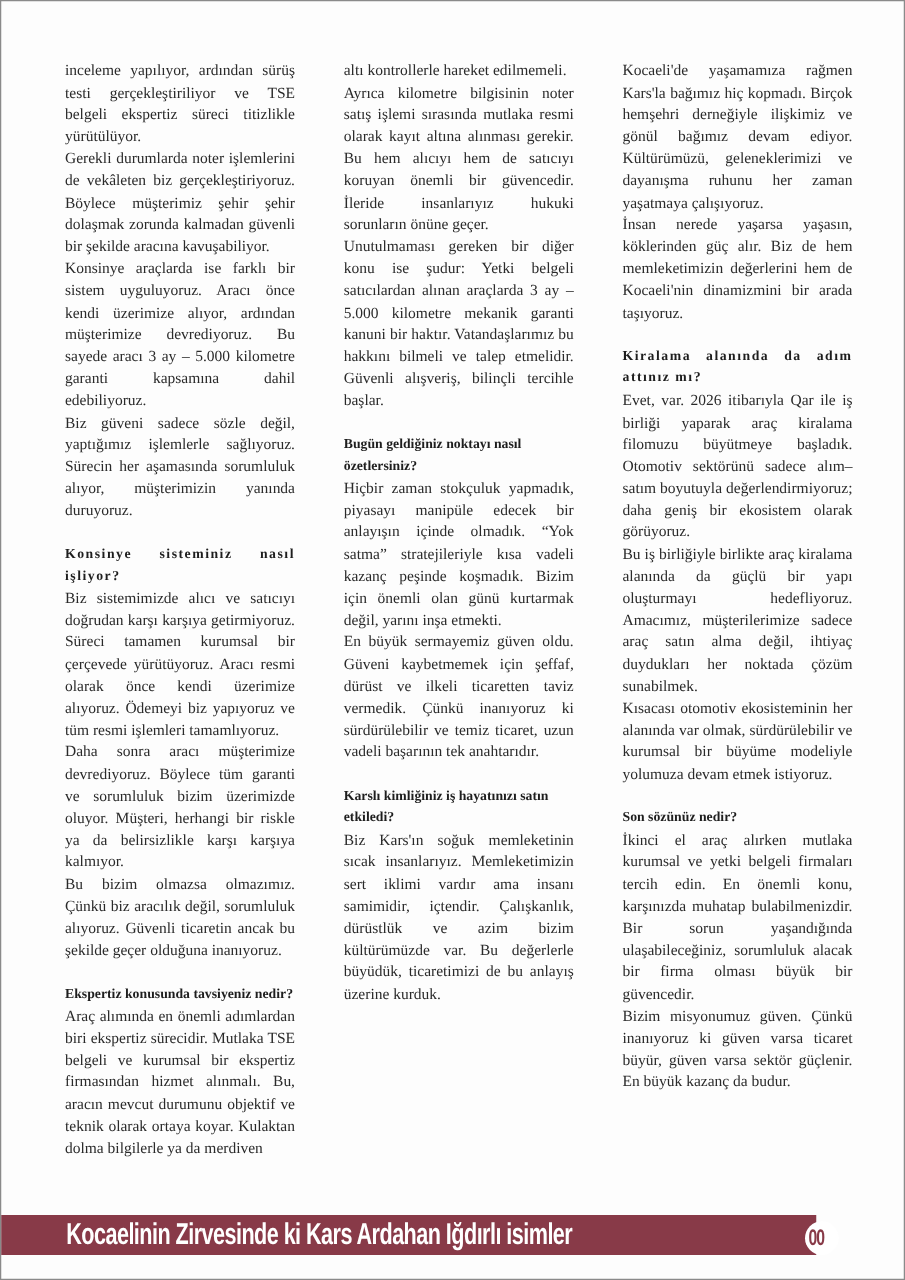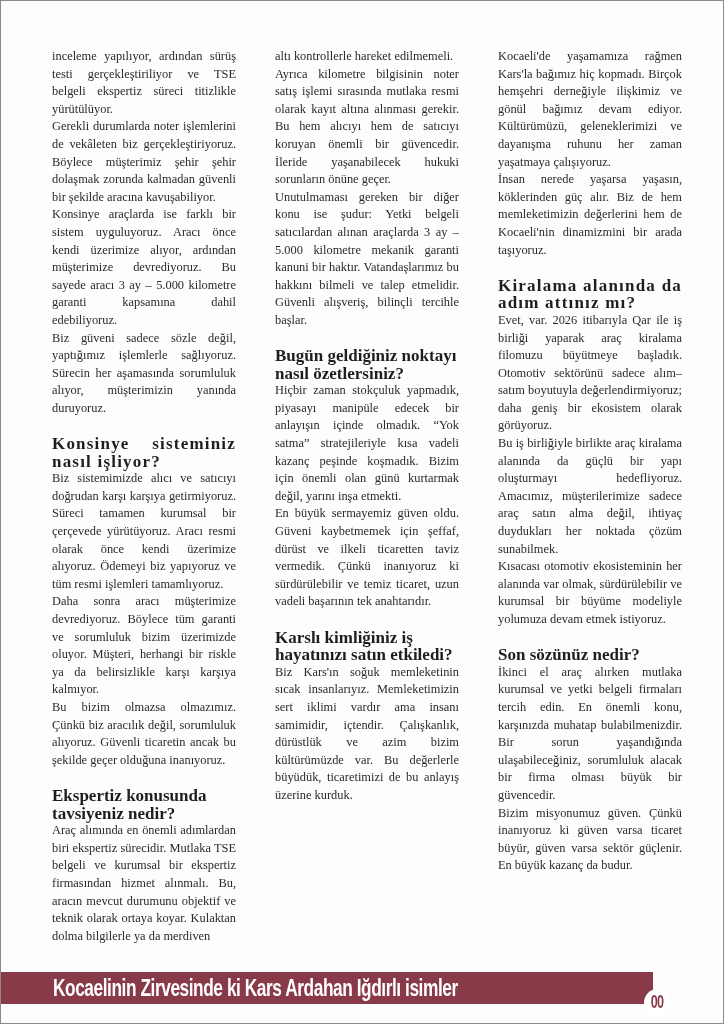--- a/index.html
+++ b/index.html
@@ -18,41 +18,41 @@
       display: flex; justify-content: space-between;
     }
     .col {
       width: 184px;
       font-size: 12.4px; line-height: 17.6px;
     }
     .col p {
       margin: 0; text-align: justify; hyphens: manual;
     }
     .col h3 {
-      margin: 0; margin-top: 17.6px; font-size: 17px; line-height: 17.6px;
+      margin: 0; margin-top: 17.6px; font-size: 11px; line-height: 17.6px;
       font-weight: bold; text-align: left; color: #1e1e1e;
     }
     .col h3.wide { letter-spacing: 1.2px; text-align: justify; }
     .footer-band {
       position: absolute; left: 1px; top: 972px; width: 652px; height: 32px;
       background: #883a48;
       display: flex; align-items: center;
     }
     .footer-title {
       position: absolute; left: 52px; top: 1px;
       font-family: "Liberation Sans", "DejaVu Sans", sans-serif;
       font-weight: bold; font-size: 24px; line-height: 30px;
       color: #ffffff; letter-spacing: -0.6px;
       transform: scaleX(0.72); transform-origin: left center;
       white-space: nowrap;
     }
     .page-number {
-      position: absolute; left: 643px; top: 17px;
+      position: absolute; left: 643px; top: 5px;
       width: 27px; height: 27px; border-radius: 50%;
-      background: #ffffff; display: flex; align-items: center; justify-content: center;
+      background: #ffffff; display: flex; align-items: center; justify-content: flex-start;
     }
     .page-number span {
       font-family: "Liberation Sans", "DejaVu Sans", sans-serif;
       font-weight: bold; font-size: 18px; color: #883a48; letter-spacing: -1px;
       transform: scaleX(0.7);
     }
   </style>
 </head>
 <body>
 
@@ -68,21 +68,21 @@
     <h3 class="wide">Konsinye sisteminiz nasıl işliyor?</h3>
     <p>Biz sistemimizde alıcı ve satıcıyı doğrudan karşı karşıya getirmiyoruz. Süreci tamamen kurumsal bir çerçevede yürütüyoruz. Aracı resmi olarak önce kendi üzerimize alıyoruz. Ödemeyi biz yapıyoruz ve tüm resmi işlemleri tamamlıyoruz.</p>
     <p>Daha sonra aracı müşterimize devrediyoruz. Böylece tüm garanti ve sorumluluk bizim üzerimizde oluyor. Müşteri, herhangi bir riskle ya da belirsizlikle karşı karşıya kalmıyor.</p>
     <p>Bu bizim olmazsa olmazımız. Çünkü biz aracılık değil, sorumluluk alıyoruz. Güvenli ticaretin ancak bu şekilde geçer olduğuna inanıyoruz.</p>
     <h3>Ekspertiz konusunda tavsiyeniz nedir?</h3>
     <p>Araç alımında en önemli adımlardan biri ekspertiz sürecidir. Mutlaka TSE belgeli ve kurumsal bir ekspertiz firmasından hizmet alınmalı. Bu, aracın mevcut durumunu objektif ve teknik olarak ortaya koyar. Kulaktan dolma bilgilerle ya da merdiven</p>
   </div>
 
   <div class="col">
     <p>altı kontrollerle hareket edilmemeli.</p>
-    <p>Ayrıca kilometre bilgisinin noter satış işlemi sırasında mutlaka resmi olarak kayıt altına alınması gerekir. Bu hem alıcıyı hem de satıcıyı koruyan önemli bir güvencedir. İleride yaşanabilecek hukuki sorunların önüne geçer.</p>
+    <p>Ayrıca kilometre bilgisinin noter satış işlemi sırasında mutlaka resmi olarak kayıt altına alınması gerekir. Bu hem alıcıyı hem de satıcıyı koruyan önemli bir güvencedir. İleride insanlarıyız hukuki sorunların önüne geçer.</p>
     <p>Unutulmaması gereken bir diğer konu ise şudur: Yetki belgeli satıcılardan alınan araçlarda 3 ay – 5.000 kilometre mekanik garanti kanuni bir haktır. Vatandaşlarımız bu hakkını bilmeli ve talep etmelidir. Güvenli alışveriş, bilinçli tercihle başlar.</p>
     <h3>Bugün geldiğiniz noktayı nasıl özetlersiniz?</h3>
     <p>Hiçbir zaman stokçuluk yapmadık, piyasayı manipüle edecek bir anlayışın içinde olmadık. “Yok satma” stratejileriyle kısa vadeli kazanç peşinde koşmadık. Bizim için önemli olan günü kurtarmak değil, yarını inşa etmekti.</p>
     <p>En büyük sermayemiz güven oldu. Güveni kaybetmemek için şeffaf, dürüst ve ilkeli ticaretten taviz vermedik. Çünkü inanıyoruz ki sürdürülebilir ve temiz ticaret, uzun vadeli başarının tek anahtarıdır.</p>
     <h3>Karslı kimliğiniz iş hayatınızı satın etkiledi?</h3>
     <p>Biz Kars'ın soğuk memleketinin sıcak insanlarıyız. Memleketimizin sert iklimi vardır ama insanı samimidir, içtendir. Çalışkanlık, dürüstlük ve azim bizim kültürümüzde var. Bu değerlerle büyüdük, ticaretimizi de bu anlayış üzerine kurduk.</p>
   </div>
 
   <div class="col">
     <p>Kocaeli'de yaşamamıza rağmen Kars'la bağımız hiç kopmadı. Birçok hemşehri derneğiyle ilişkimiz ve gönül bağımız devam ediyor. Kültürümüzü, geleneklerimizi ve dayanışma ruhunu her zaman yaşatmaya çalışıyoruz.</p>

